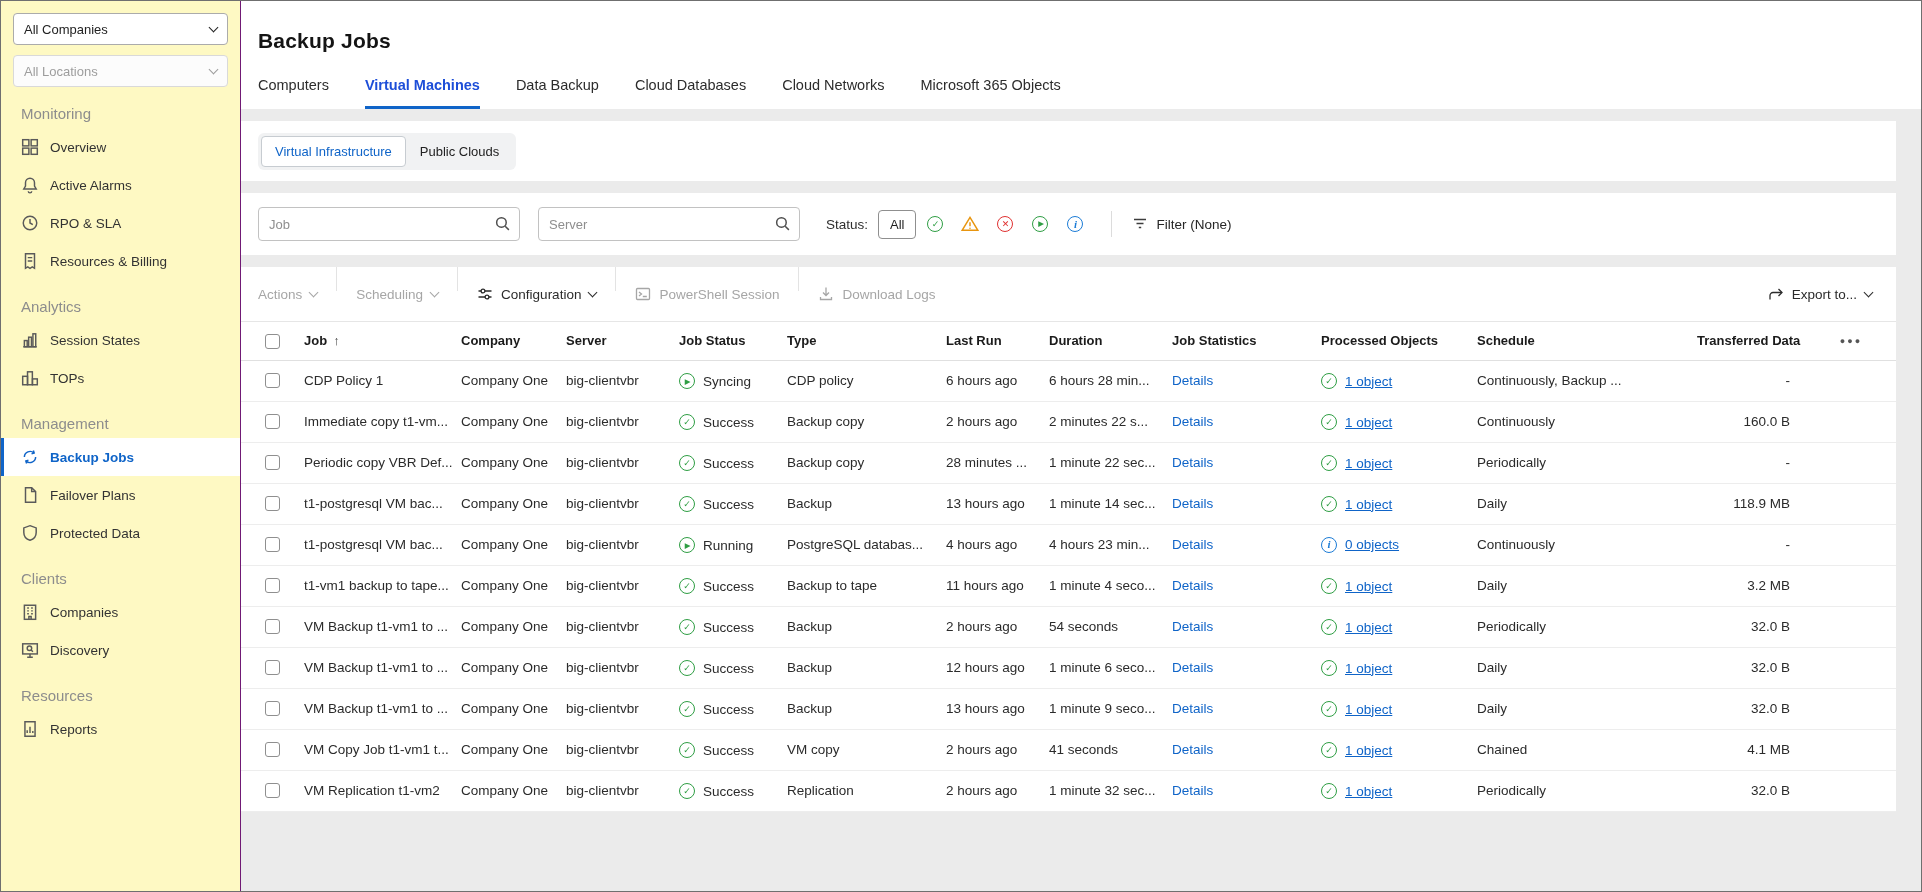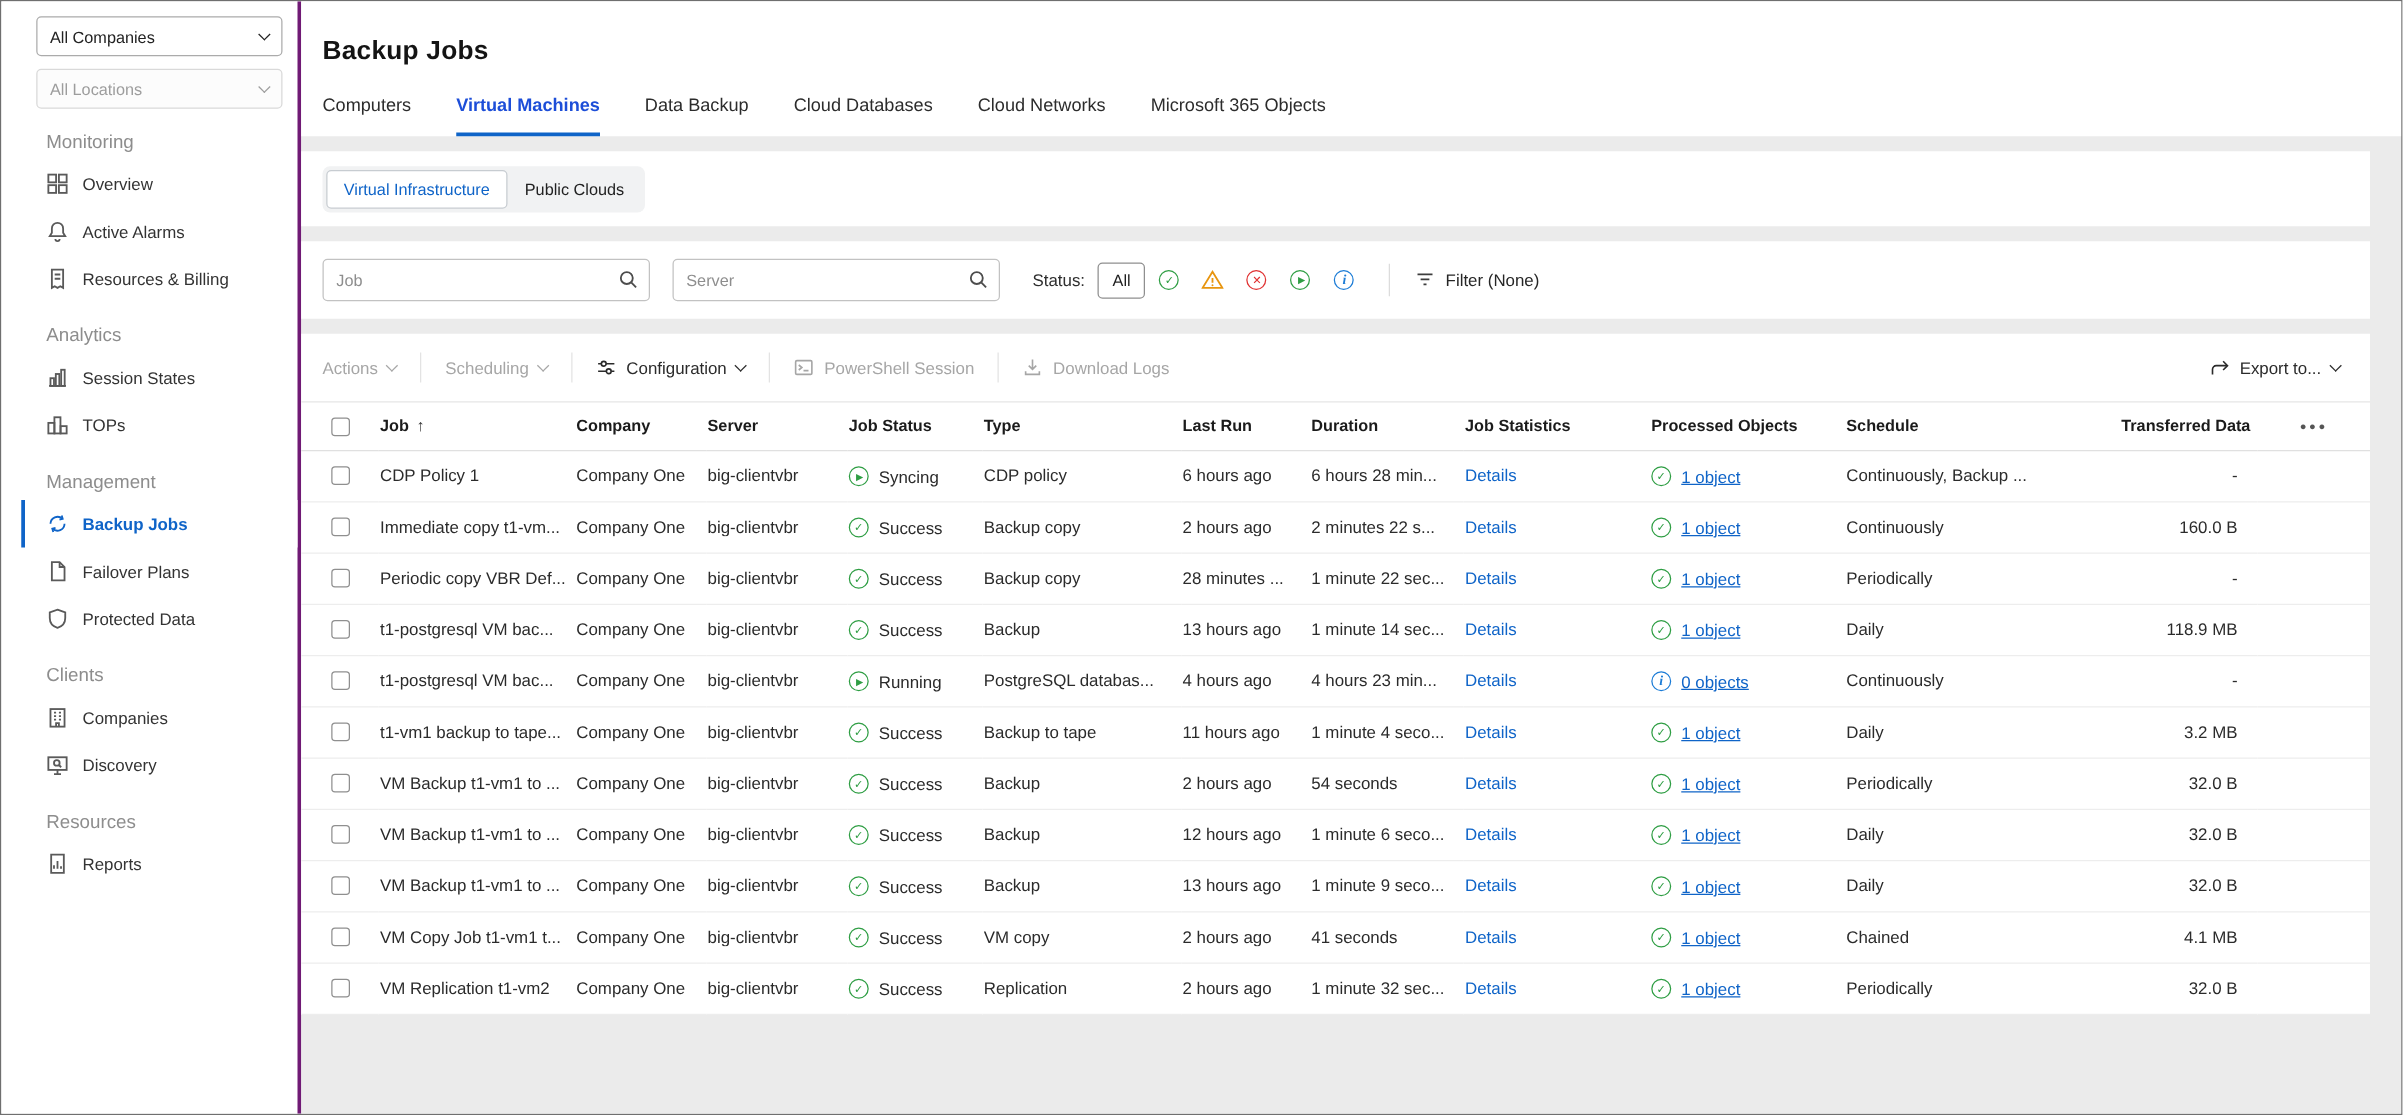--- a/index.html
+++ b/index.html
@@ -3,22 +3,22 @@
 <meta charset="utf-8">
 <style>
   * { box-sizing: border-box; }
   html, body { margin: 0; padding: 0; background: #d8d8d8; }
   body { font-family: "Liberation Sans", "DejaVu Sans", sans-serif; }
 
   .app { width: 1922px; height: 892px; display: flex; border: 1px solid #6f6f6f;
          background: #ebebeb; overflow: hidden; }
 
   
-  .sidebar { width: 240px; min-width: 240px; background: #ffffff; border-right: 3px solid #701a75;
-             padding-top: 12px; padding-left: 16px; }
+  .sidebar { width: 240px; min-width: 240px; background: #fef9c3; border-right: 1px solid #701a75;
+             padding-top: 12px; }
   .sb-select { margin: 0 12px 10px 12px; height: 32px; background: #fff; border: 1px solid #ababab;
                border-radius: 4px; display: flex; align-items: center; justify-content: space-between;
                padding: 0 10px; font-size: 13px; color: #222; cursor: pointer; }
   .sb-select.disabled { color: #9d9d9d; border-color: #d9d9d9; background: #fcfcfc; }
   .chev { width: 7px; height: 7px; border-right: 1.4px solid currentColor;
           border-bottom: 1.4px solid currentColor; transform: rotate(45deg); margin-top: -4px; flex: none; }
   .nav-title { font-size: 15px; color: #8d8d8d; margin: 18px 0 6px 20px; }
   .nav-item { display: flex; align-items: center; height: 38px; padding-left: 20px; font-size: 13.5px;
               color: #333; cursor: pointer; position: relative; }
   .nav-item .nav-ic { width: 18px; height: 18px; margin-right: 11px; color: #5a5a5a; display: inline-flex; flex: none; }
@@ -61,21 +61,21 @@
   .k-success { color: #2f9e44; border-color: #2f9e44; }
   .k-running { color: #2f9e44; border-color: #2f9e44; font-size: 7.5px; padding-left: 1.5px; }
   .k-error   { color: #e03131; border-color: #e03131; }
   .k-info    { color: #1c7cd6; border-color: #1c7cd6; font-family: "Liberation Serif", serif; font-style: italic; font-size: 11px; }
   .v-div { width: 1px; height: 26px; background: #dcdcdc; margin: 0 20px; }
   .filter-btn { display: flex; align-items: center; gap: 8px; font-size: 13.5px; color: #262626; cursor: pointer; }
   .filter-btn svg { width: 16px; height: 16px; color: #3d3d3d; }
 
   
   .card3 { margin-bottom: 0; }
-  .toolbar { display: flex; align-items: center; height: 55px; padding: 0 24px 0 17px;
+  .toolbar { display: flex; height: 55px; padding: 0 24px 0 17px;
              border-bottom: 1px solid #e6e6e6; }
   .tb-item { display: flex; align-items: center; gap: 8px; font-size: 13.5px; color: #2b2b2b; cursor: pointer; }
   .tb-item.disabled { color: #a6a6a6; cursor: default; }
   .tb-item svg { width: 16px; height: 16px; }
   .tb-div { width: 1px; height: 24px; background: #e3e3e3; margin: 0 19px; }
   .spacer { flex: 1; }
 
   table { border-collapse: collapse; table-layout: fixed; width: 100%; }
   th { font-size: 13px; font-weight: 700; color: #1b1b1b; text-align: left; height: 38px;
        border-bottom: 1px solid #e0e0e0; white-space: nowrap; overflow: hidden; }
@@ -122,20 +122,29 @@
       <span>Overview</span>
     </div>
     <div class="nav-item">
       <span class="nav-ic">
           <svg viewBox="0 0 16 16" fill="none" stroke="currentColor" stroke-width="1.3">
             <path d="M8 2a4 4 0 0 0-4 4v3l-1.5 2.5h11L12 9V6a4 4 0 0 0-4-4z"></path>
             <path d="M6.5 13.5a1.5 1.5 0 0 0 3 0"></path>
           </svg>
         </span>
       <span>Active Alarms</span>
+    </div>
+    <div class="nav-item">
+      <span class="nav-ic">
+          <svg viewBox="0 0 16 16" fill="none" stroke="currentColor" stroke-width="1.3">
+            <circle cx="8" cy="8" r="6"></circle>
+            <path d="M8 4.5V8l2.5 1.5"></path>
+          </svg>
+        </span>
+      <span>RPO &amp; SLA</span>
     </div>
     <div class="nav-item">
       <span class="nav-ic">
           <svg viewBox="0 0 16 16" fill="none" stroke="currentColor" stroke-width="1.3">
             <path d="M4 1.5h8v13l-2-1.2-2 1.2-2-1.2-2 1.2z"></path>
             <path d="M6 5h4M6 8h4"></path>
           </svg>
         </span>
       <span>Resources &amp; Billing</span>
     </div>

